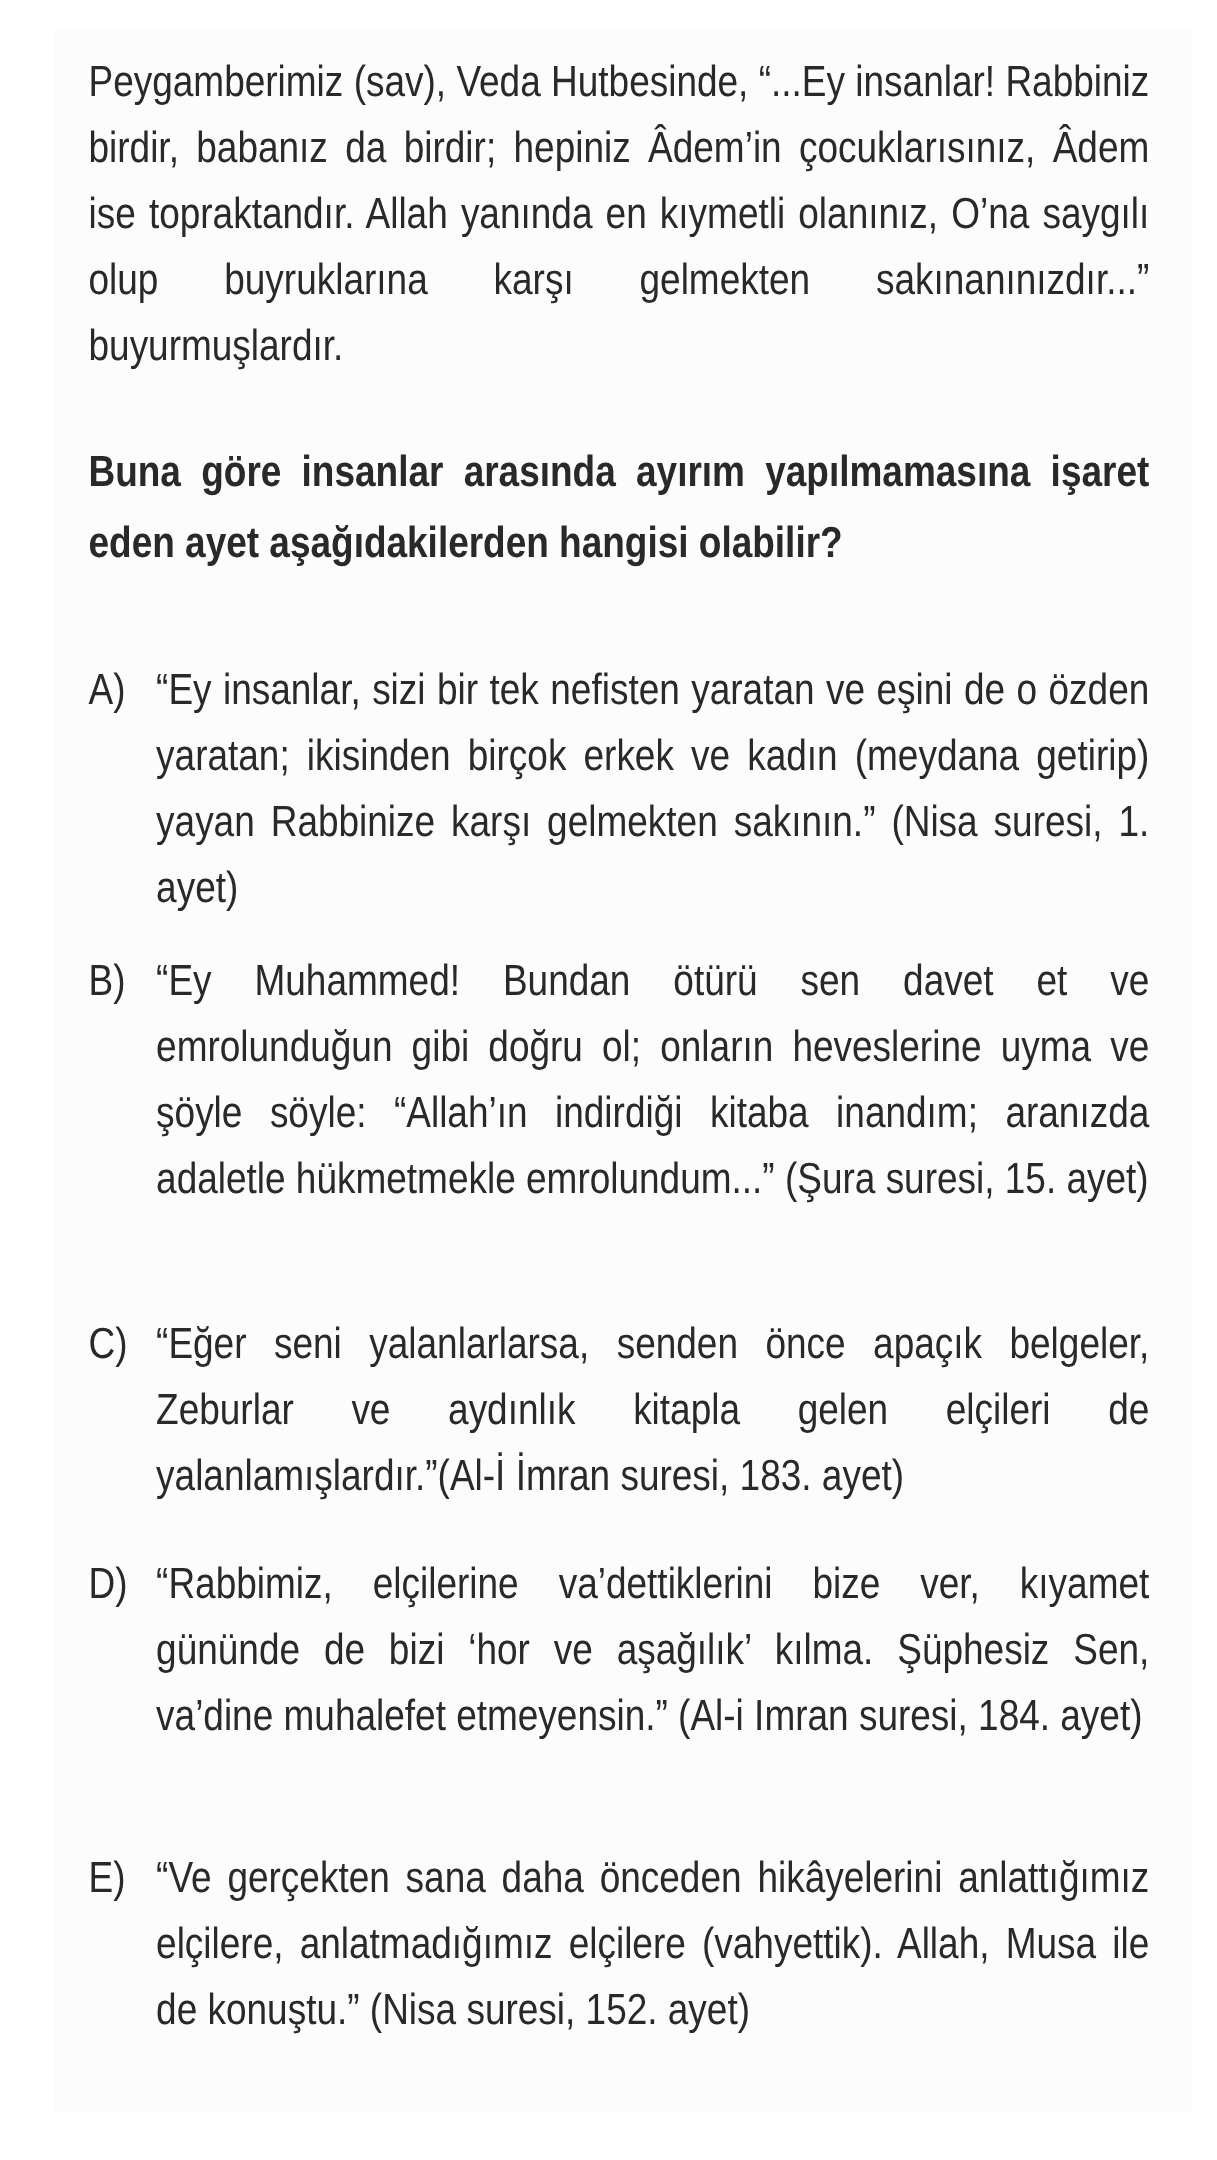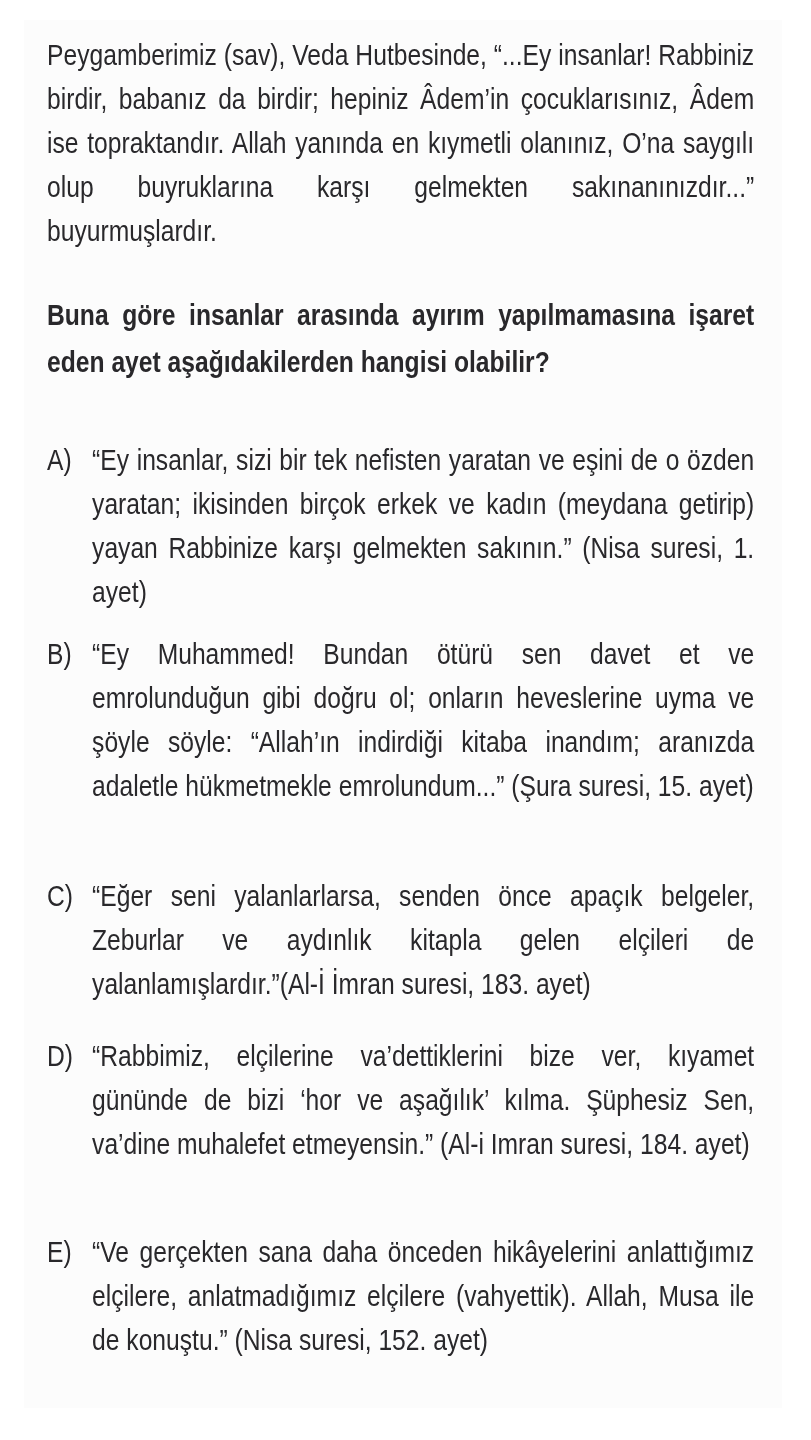--- a/index.html
+++ b/index.html
@@ -15,21 +15,21 @@
   }
   .page {
     position: relative;
     width: 811px;
     height: 1440px;
     overflow: hidden;
     background: var(--page_background, #ffffff);
   }
   .panel {
     position: absolute;
-    left: 24px;
+    left: 36px;
     top: 20px;
     width: 758px;
     height: 1388px;
     background: var(--panel_background, #fcfcfc);
   }
   
   .condensed {
     transform: scaleX(0.85);
     transform-origin: 0 0;
   }

